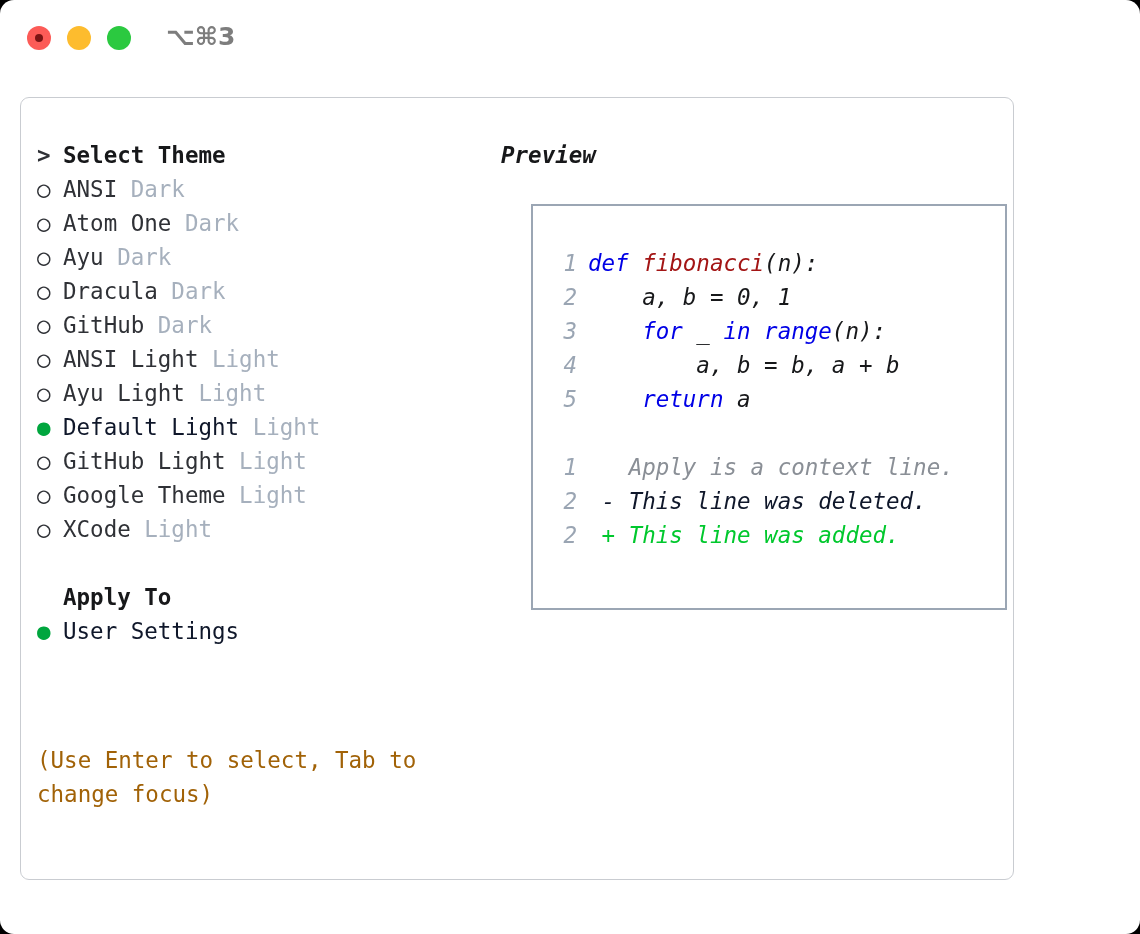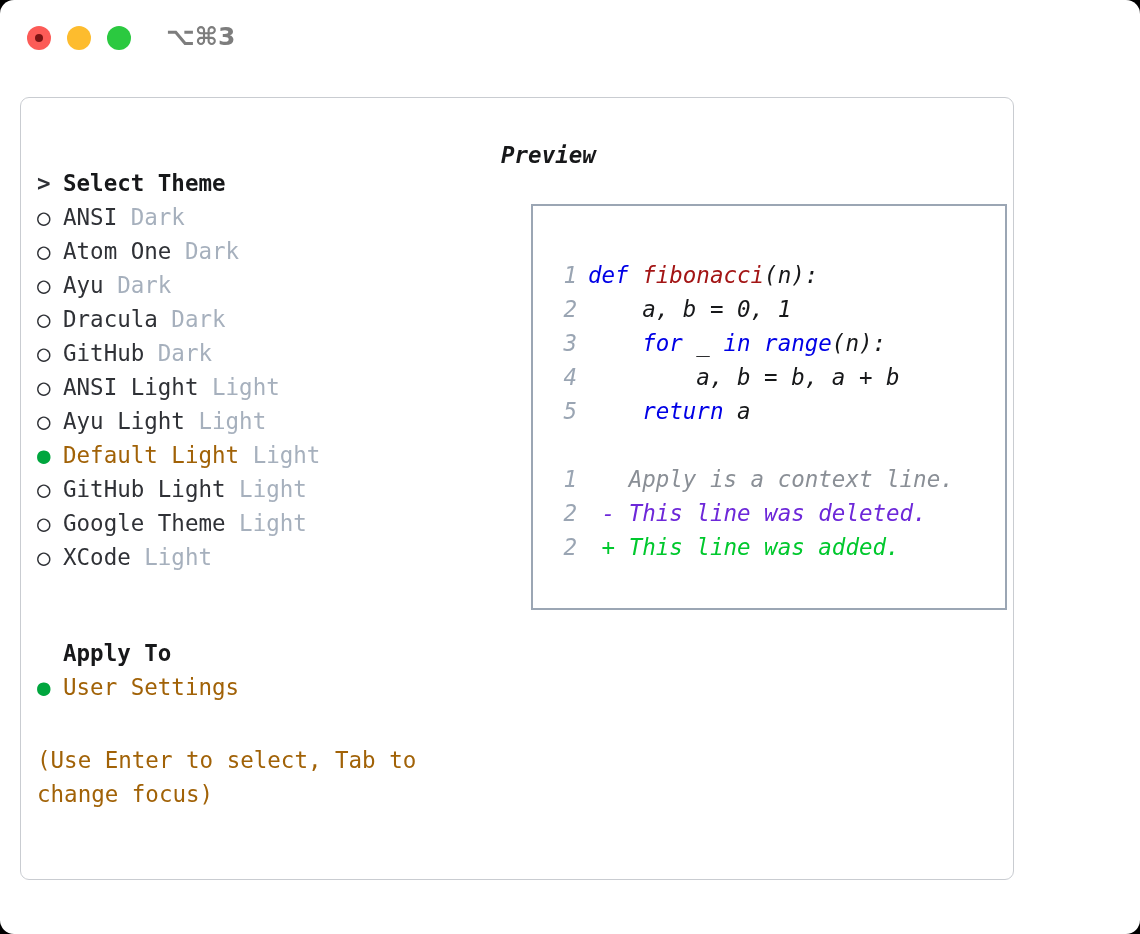--- a/index.html
+++ b/index.html
@@ -102,31 +102,30 @@
   .row {
     height: 34px;
     line-height: 34px;
     font-size: 22.5px;
     white-space: pre;
     display: block;
   }
   .section-head {
     font-weight: bold;
     color: #17181a;
-    margin-top: 28px;
   }
   .marker {
     display: inline-block;
     width: 26px;
     color: #2f3136;
   }
   .marker.sel { color: #00a63e; }
   .marker.blank { color: transparent; }
   .item-name { color: #2f3136; }
-  .row.selected .item-name { color: #a16207; text-align: center; }
+  .row.selected .item-name { color: #0f172a; text-align: center; }
   .item-variant { color: #a6b0bd; }
 
   .hint {
     position: absolute;
     left: 16px;
     top: 645px;
     width: 420px;
     font-size: 22.5px;
     line-height: 34px;
     color: #a16207;
@@ -147,42 +146,42 @@
     top: 66px;
     width: 476px;
     height: 406px;
     box-sizing: border-box;
     border: 2px solid #9ba6b4;
     background: #ffffff;
   }
   .code {
     position: absolute;
     left: 18px;
-    top: 52px;
+    top: 40px;
     font-size: 22.5px;
     line-height: 34px;
   }
   .cline {
     white-space: pre;
     display: block;
     height: 34px;
   }
   .lnum {
     display: inline-block;
     width: 26px;
     text-align: right;
     color: #9aa5b3;
     margin-right: 11px;
   }
   .kw   { color: #0000e6; }
   .fn   { color: #a31515; }
   .bi   { color: #0000e6; }
   .plain{ color: #17181a; }
   .ctx  { color: #8a8f96; }
-  .del  { color: #6d28d9; text-align: right; }
+  .del  { color: #0f172a; text-align: right; }
   .add  { color: #00c82d; }
   .spacer { display:block; height: 34px; }
 </style>
 </head>
 <body>
 
 <div class="window">
 
   <div class="titlebar">
     <div class="dots">

